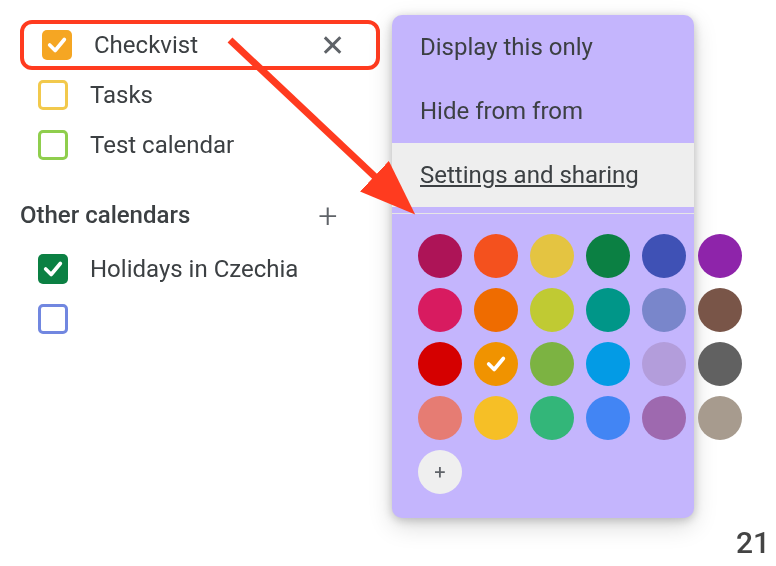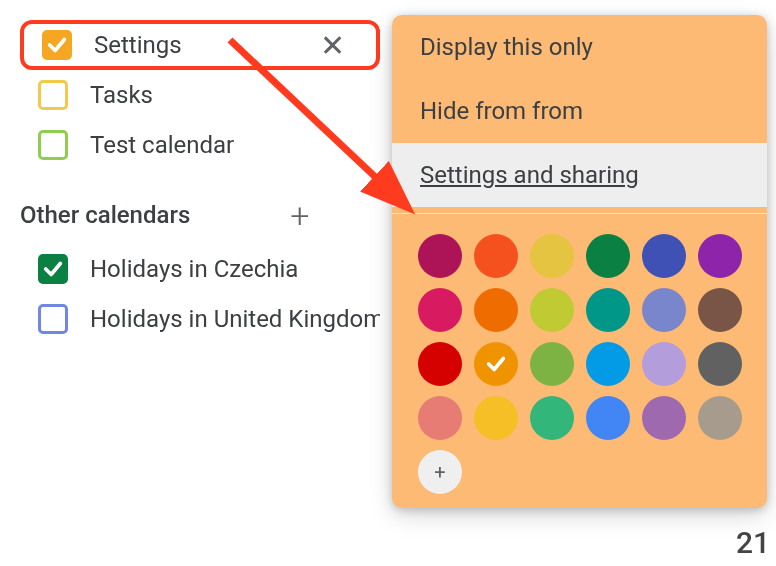--- a/index.html
+++ b/index.html
@@ -50,20 +50,21 @@
     left: 320px;
     top: 28px;
     font-size: 30px;
     color: #5f6368;
   }
   .section-header {
     display: flex;
     align-items: center;
     margin-top: 28px;
     margin-bottom: 12px;
+    gap: 28px;
   }
   .section-title {
     font-size: 24px;
     font-weight: 500;
     color: #3c4043;
   }
   .plus-icon {
     margin-left: 100px;
     font-size: 34px;
     color: #5f6368;
@@ -76,25 +77,25 @@
     top: 20px;
     width: 220px;
     height: 220px;
     pointer-events: none;
     z-index: 5;
   }
   .popover {
     position: absolute;
     left: 392px;
     top: 15px;
-    width: 375px;
-    background: #fdba74;
+    width: 302px;
+    background: #c4b5fd;
     border-radius: 10px;
     box-shadow: 0 2px 10px rgba(0,0,0,0.2), 0 8px 24px rgba(0,0,0,0.15);
-    padding-bottom: 14px;
+    padding-bottom: 24px;
     z-index: 3;
   }
   .menu-item {
     padding: 0 28px;
     height: 64px;
     display: flex;
     align-items: center;
     font-size: 24px;
     color: #3c4043;
   }
@@ -140,21 +141,21 @@
 
 <div class="sidebar">
 
   <div id="my-cal-list">
       <div class="cal-item highlighted">
         <span class="checkbox filled" style="background: rgb(245, 166, 35);">
           <svg viewBox="0 0 24 24">
             <path d="M4 12 L10 18 L20 6" stroke="#fff" stroke-width="4" fill="none" stroke-linecap="round" stroke-linejoin="round"></path>
           </svg>
         </span>
-        <span class="cal-label">Settings</span>
+        <span class="cal-label">Checkvist</span>
       </div>
       <div class="cal-item">
         <span class="checkbox empty" style="border-color: rgb(242, 201, 76);"></span>
         <span class="cal-label">Tasks</span>
       </div>
       <div class="cal-item">
         <span class="checkbox empty" style="border-color: rgb(143, 206, 77);"></span>
         <span class="cal-label">Test calendar</span>
       </div>
     </div>
@@ -168,21 +169,20 @@
       <div class="cal-item">
         <span class="checkbox filled" style="background: rgb(11, 128, 67);">
           <svg viewBox="0 0 24 24">
             <path d="M4 12 L10 18 L20 6" stroke="#fff" stroke-width="4" fill="none" stroke-linecap="round" stroke-linejoin="round"></path>
           </svg>
         </span>
         <span class="cal-label">Holidays in Czechia</span>
       </div>
       <div class="cal-item">
         <span class="checkbox empty" style="border-color: rgb(113, 135, 224);"></span>
-        <span class="cal-label">Holidays in United Kingdom</span>
       </div>
     </div>
 </div>
 
 <span class="close-x">✕</span>
 
 <svg class="arrow" viewBox="0 0 220 220">
   <defs>
     <marker id="ah" markerWidth="10" markerHeight="10" refX="6" refY="3" orient="auto">
       <path d="M0,0 L8,3 L0,6 Z" fill="#ff3b1f"></path>

